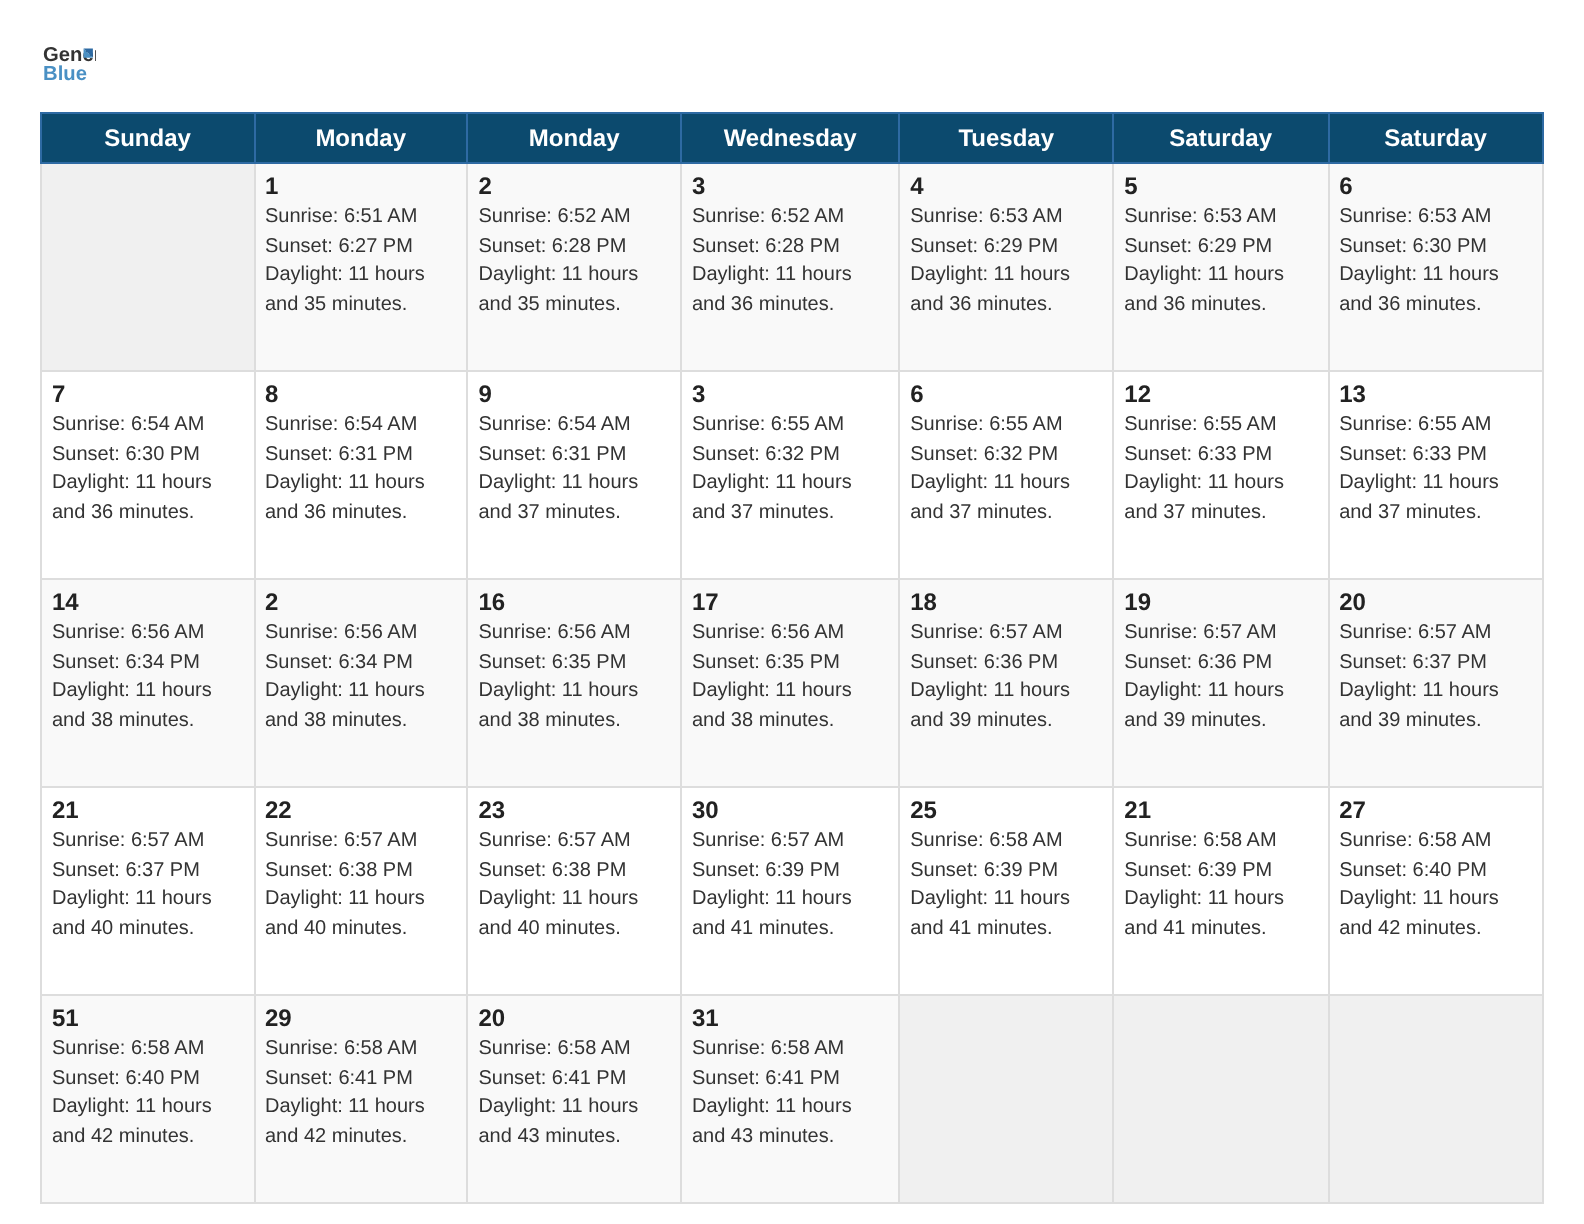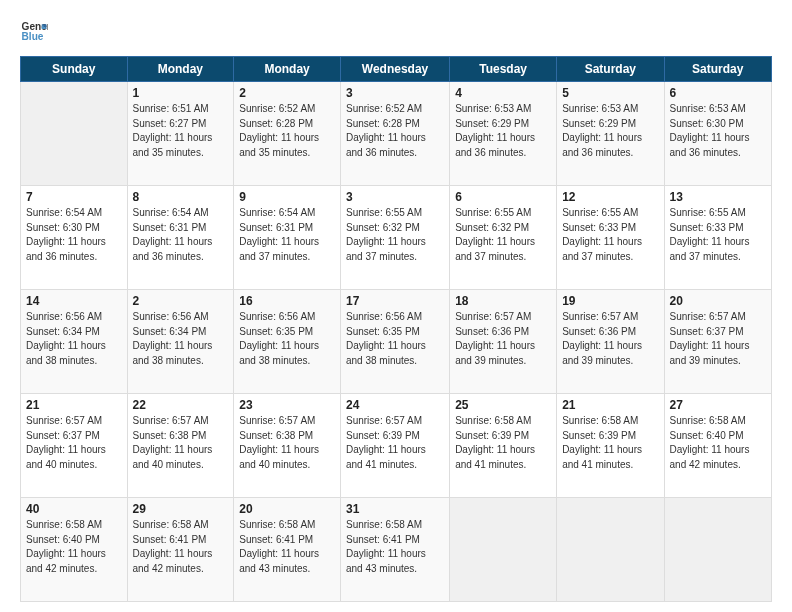--- a/index.html
+++ b/index.html
@@ -285,21 +285,21 @@
 and 40 minutes.</div>
           </td>
           <td>
             <div class="day-number">23</div>
             <div class="day-detail" style="white-space: pre-line;">Sunrise: 6:57 AM
 Sunset: 6:38 PM
 Daylight: 11 hours
 and 40 minutes.</div>
           </td>
           <td>
-            <div class="day-number">24</div>
+            <div class="day-number">30</div>
             <div class="day-detail" style="white-space: pre-line;">Sunrise: 6:57 AM
 Sunset: 6:39 PM
 Daylight: 11 hours
 and 41 minutes.</div>
           </td>
           <td>
             <div class="day-number">25</div>
             <div class="day-detail" style="white-space: pre-line;">Sunrise: 6:58 AM
 Sunset: 6:39 PM
 Daylight: 11 hours
@@ -315,21 +315,21 @@
           <td>
             <div class="day-number">27</div>
             <div class="day-detail" style="white-space: pre-line;">Sunrise: 6:58 AM
 Sunset: 6:40 PM
 Daylight: 11 hours
 and 42 minutes.</div>
           </td>
         </tr>
         <tr>
           <td>
-            <div class="day-number">40</div>
+            <div class="day-number">51</div>
             <div class="day-detail" style="white-space: pre-line;">Sunrise: 6:58 AM
 Sunset: 6:40 PM
 Daylight: 11 hours
 and 42 minutes.</div>
           </td>
           <td>
             <div class="day-number">29</div>
             <div class="day-detail" style="white-space: pre-line;">Sunrise: 6:58 AM
 Sunset: 6:41 PM
 Daylight: 11 hours

